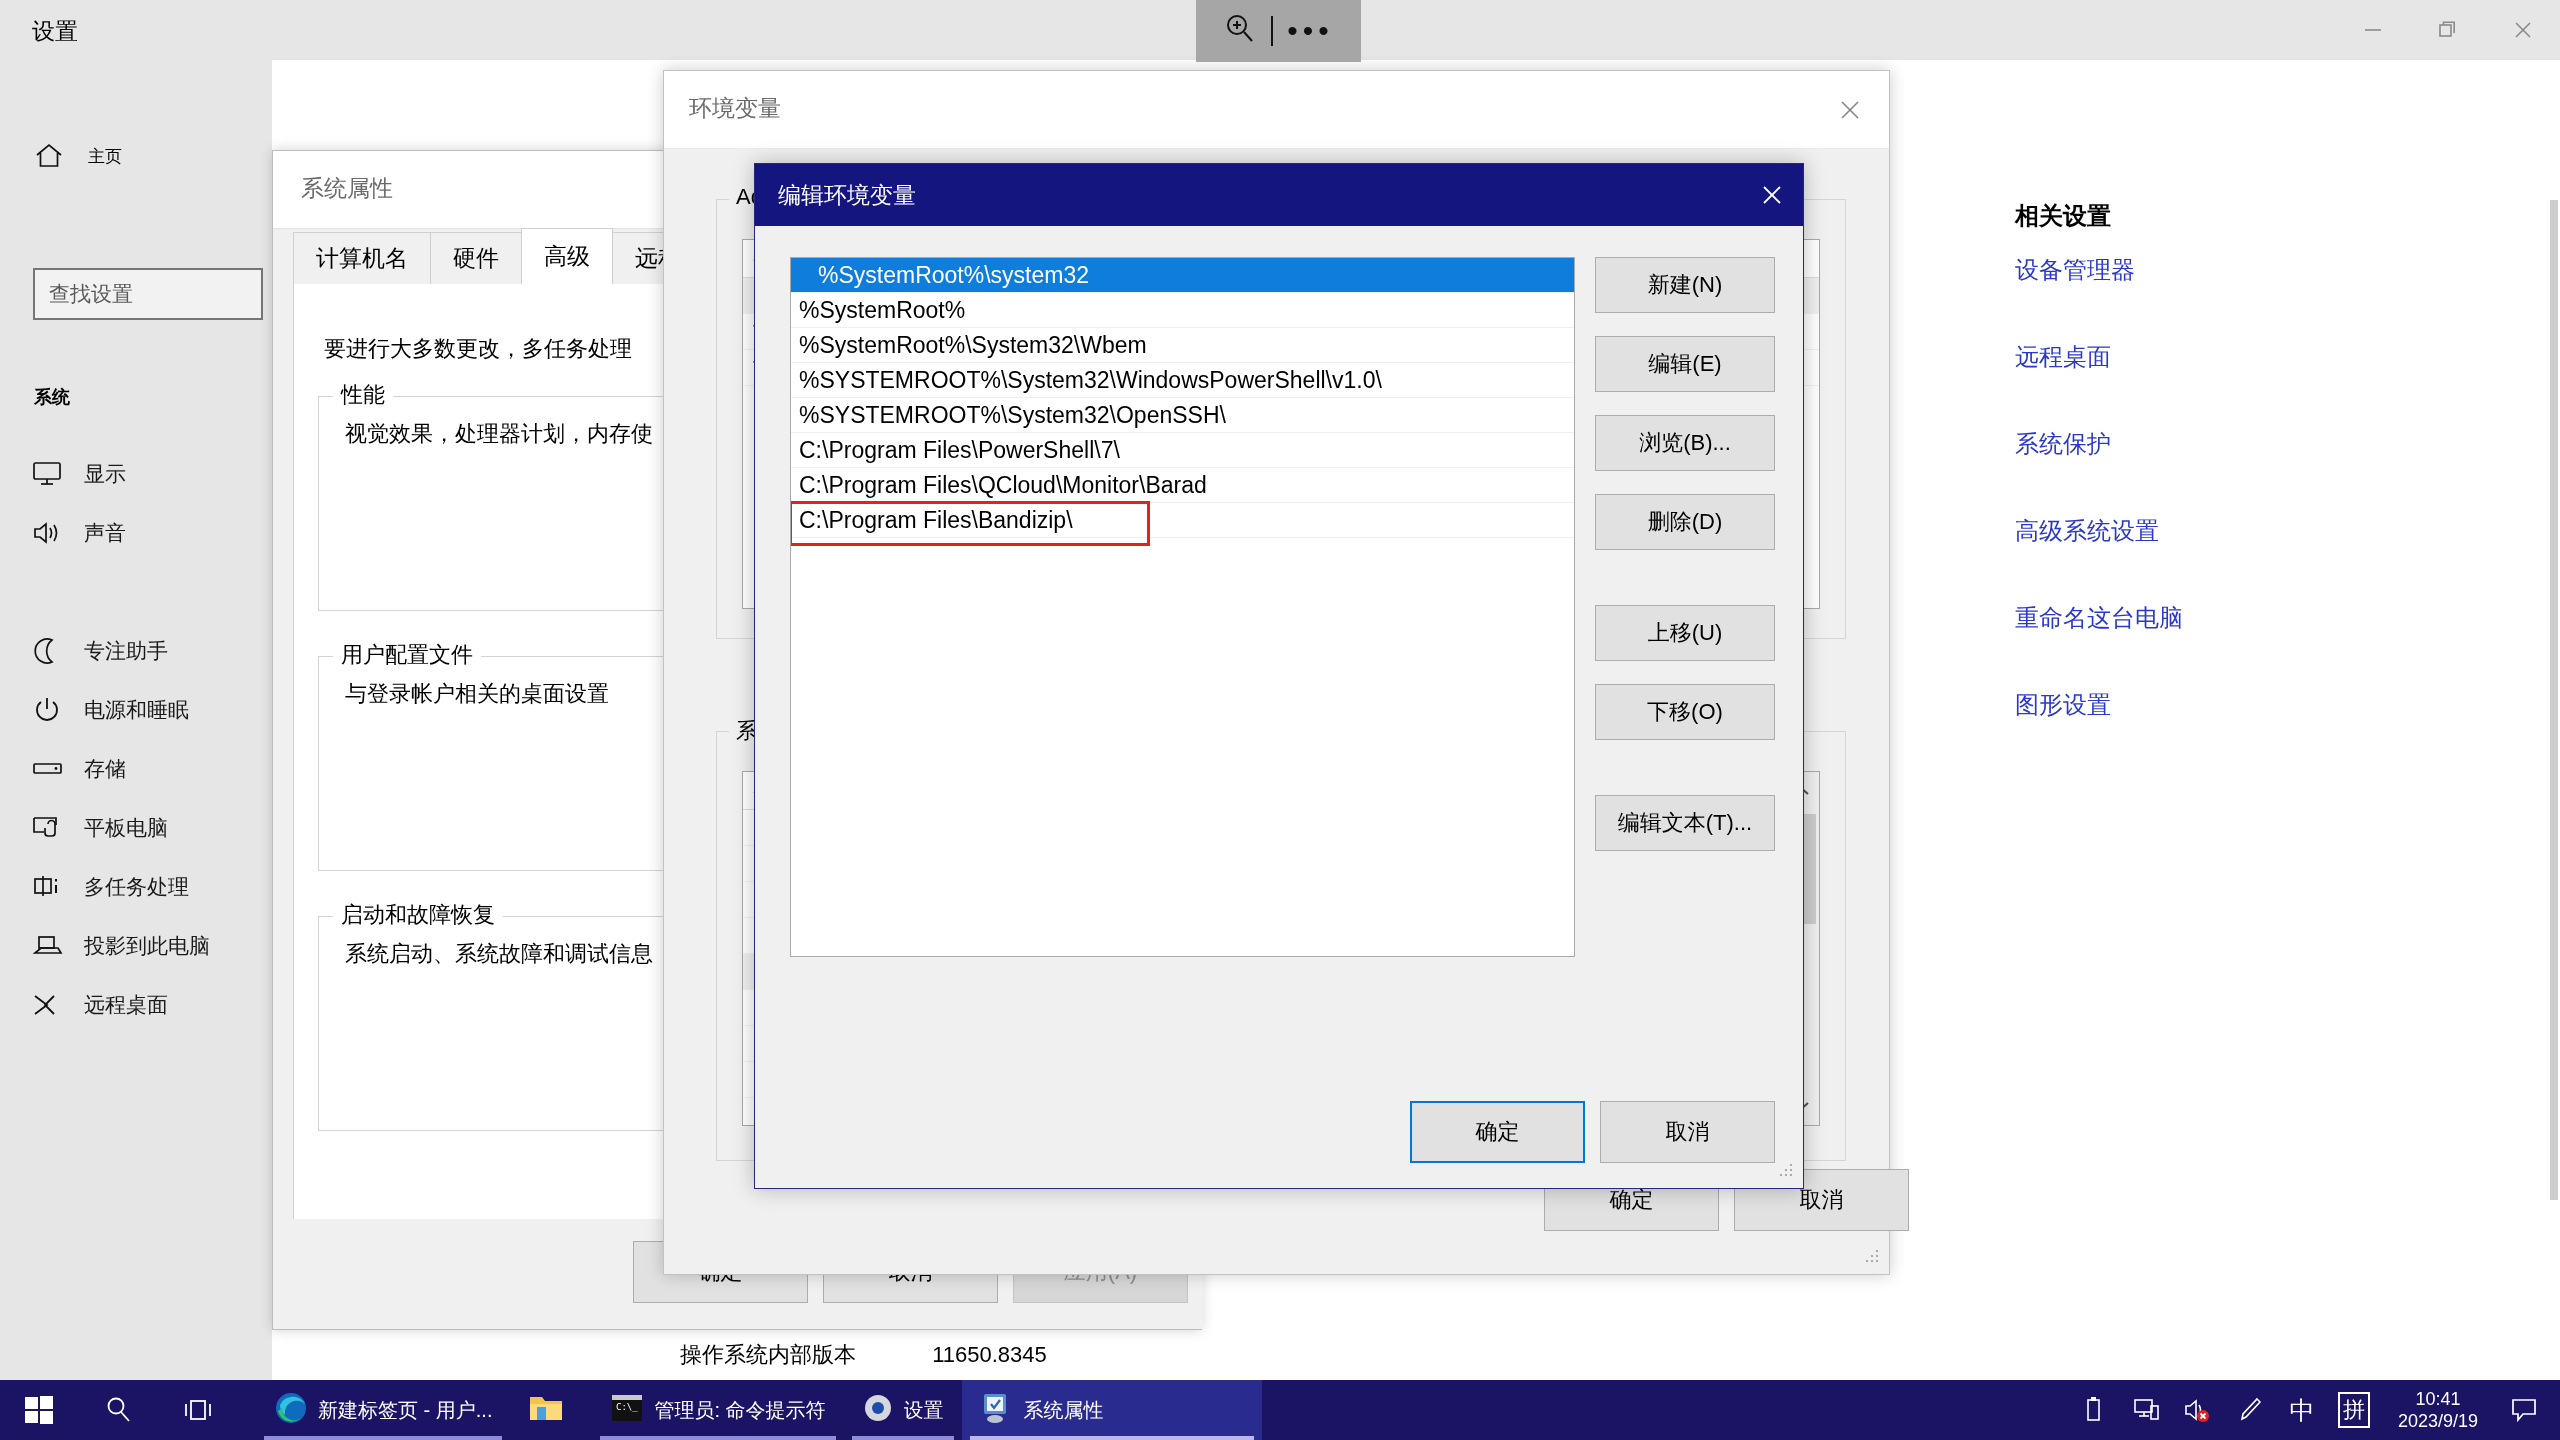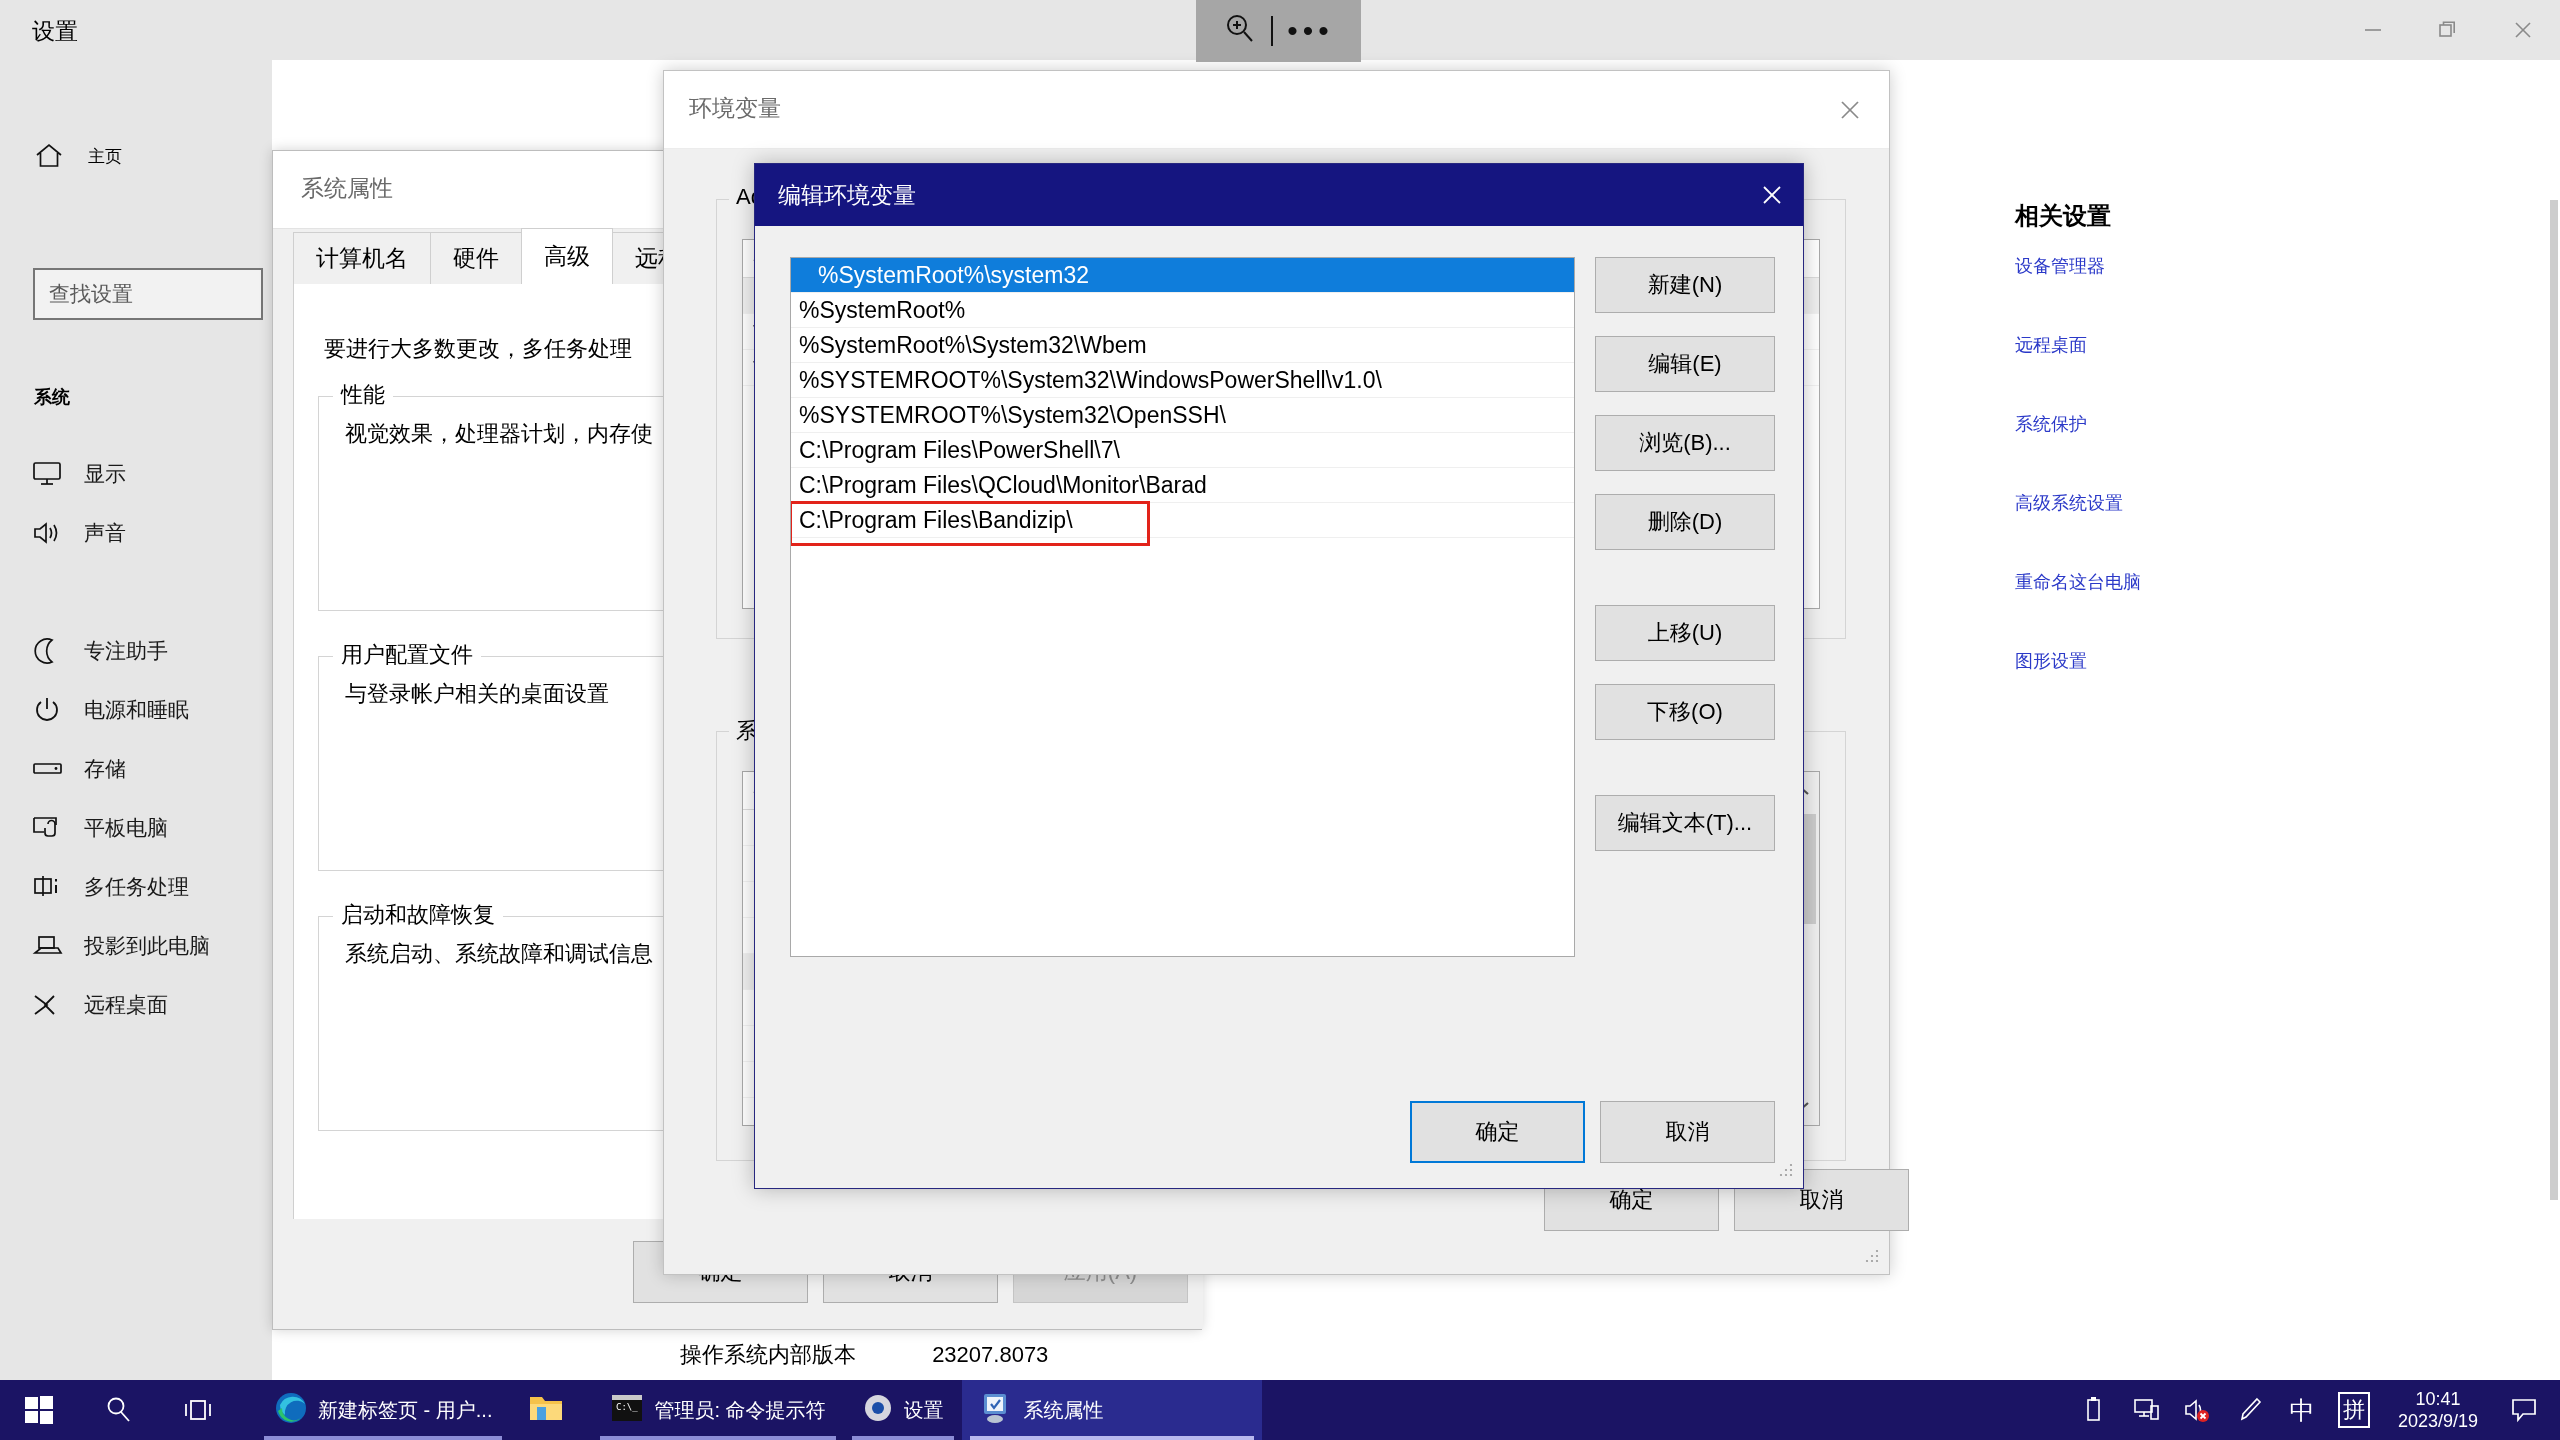--- a/index.html
+++ b/index.html
@@ -56,21 +56,21 @@
   .side-item{
     position:absolute; left:0; width:272px; height:58px;
     display:flex; align-items:center; padding-left:32px;
   }
   .side-item .ico{ width:52px; display:flex; align-items:center; justify-content:flex-start; }
   .side-item .lbl{ font-size:21px; color:#1a1a1a; }
 
   
   #related-panel{ position:absolute; left:2015px; top:200px; width:480px; }
   #related-title{ font-size:24px; font-weight:bold; color:#000; margin-bottom:22px; }
-  .related-link{ display:block; font-size:18px; color:#2b39c8; margin-bottom:55px; width:max-content; }
+  .related-link{ display:block; font-size:24px; color:#2b39c8; margin-bottom:55px; width:max-content; }
 
   
   #os-build-line{
     position:absolute; left:680px; top:1340px;
     font-size:22px; color:#000; white-space:nowrap;
   }
   #os-build-line .val{ margin-left:70px; }
 
   
   #settings-scroll{
@@ -389,21 +389,21 @@
     <a class="related-link">设备管理器</a>
     <a class="related-link">远程桌面</a>
     <a class="related-link">系统保护</a>
     <a class="related-link">高级系统设置</a>
     <a class="related-link">重命名这台电脑</a>
     <a class="related-link">图形设置</a>
   </div>
 
   <div id="os-build-line">
     <span>操作系统内部版本</span>
-    <span class="val">23207.8073</span>
+    <span class="val">11650.8345</span>
   </div>
 
   <div id="settings-scroll"></div>
 </div>
 
 <div id="magnifier-toolbar">
   <span>
     <svg width="34" height="34" viewBox="0 0 34 34">
       <circle cx="14" cy="13" r="9" fill="none" stroke="#111" stroke-width="2"></circle>
       <line x1="14" y1="9" x2="14" y2="17" stroke="#111" stroke-width="2"></line>

